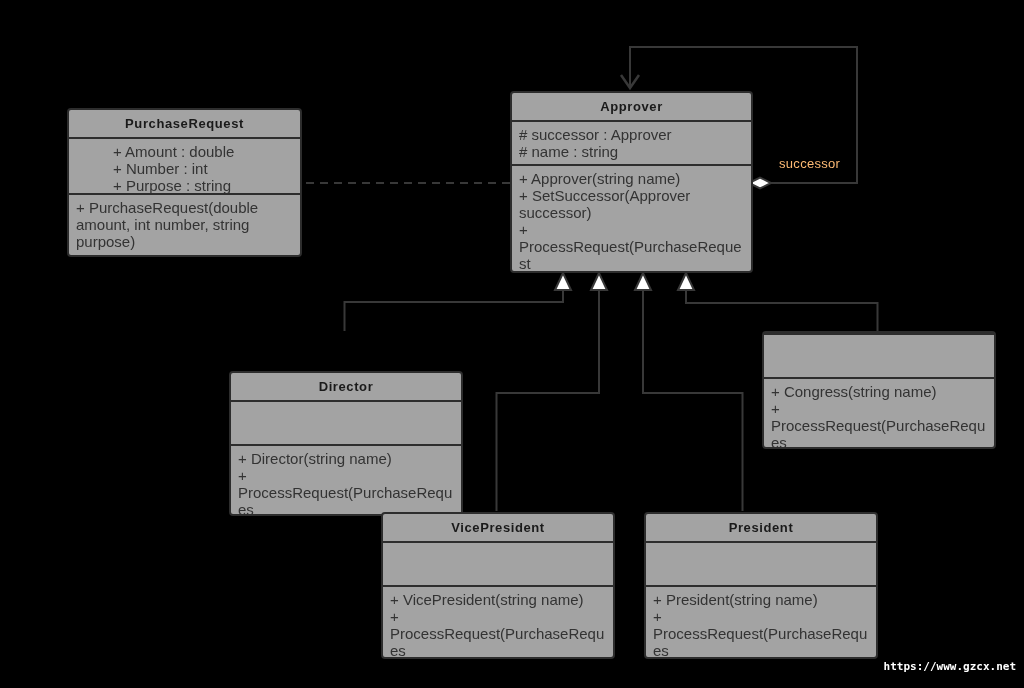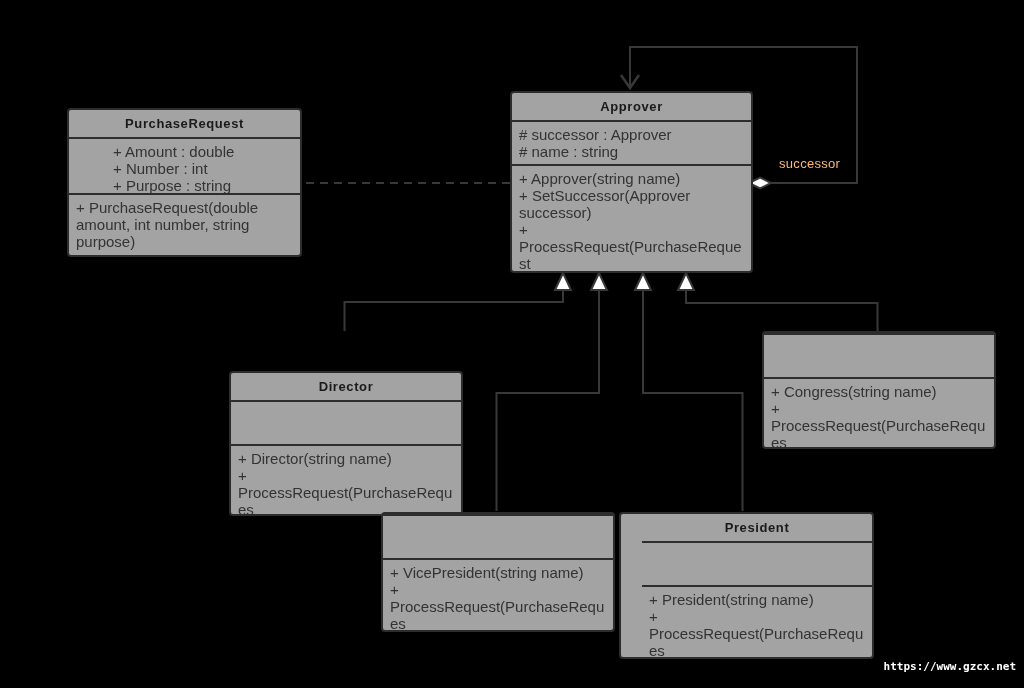--- a/index.html
+++ b/index.html
@@ -145,28 +145,29 @@
 
   <div class="uml-class" style="left:762px; top:331px; width:230px;">
     <div class="uml-attrs" style="height:44px;"></div>
     <div class="uml-methods" style="height:70px;">+ Congress(string name)
 +
 ProcessRequest(PurchaseReques
 t request)</div>
   </div>
 
   <div class="uml-class" style="left:381px; top:512px; width:230px;">
+    <div class="uml-title">VicePresident</div>
     <div class="uml-attrs" style="height:44px;"></div>
     <div class="uml-methods" style="height:72px;">+ VicePresident(string name)
 +
 ProcessRequest(PurchaseReques
 t request)</div>
   </div>
 
-  <div class="uml-class" style="left:619px; top:512px; width:230px;padding-left:21px;">
+  <div class="uml-class" style="left:644px; top:512px; width:230px;">
     <div class="uml-title">President</div>
     <div class="uml-attrs" style="height:44px;"></div>
     <div class="uml-methods" style="height:72px;">+ President(string name)
 +
 ProcessRequest(PurchaseReques
 t request)</div>
   </div>
 
   <div class="watermark">https://www.gzcx.net</div>
 

